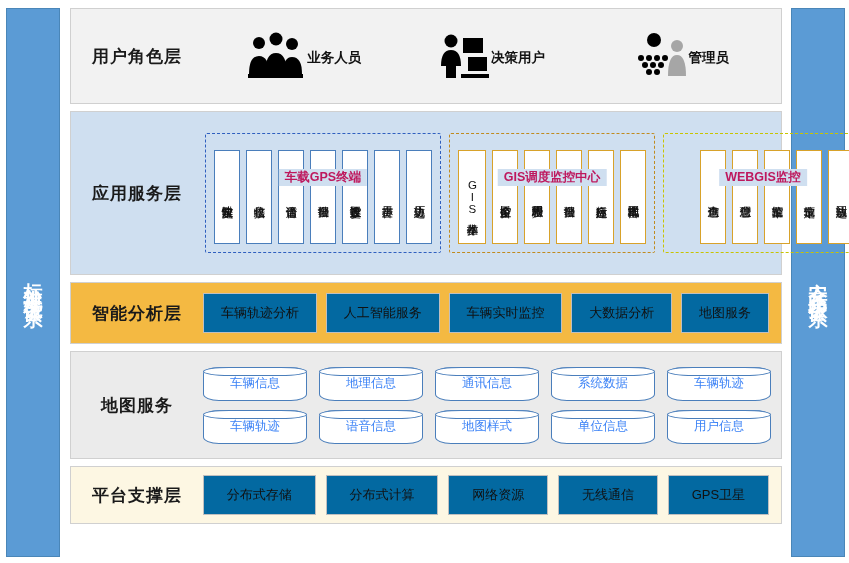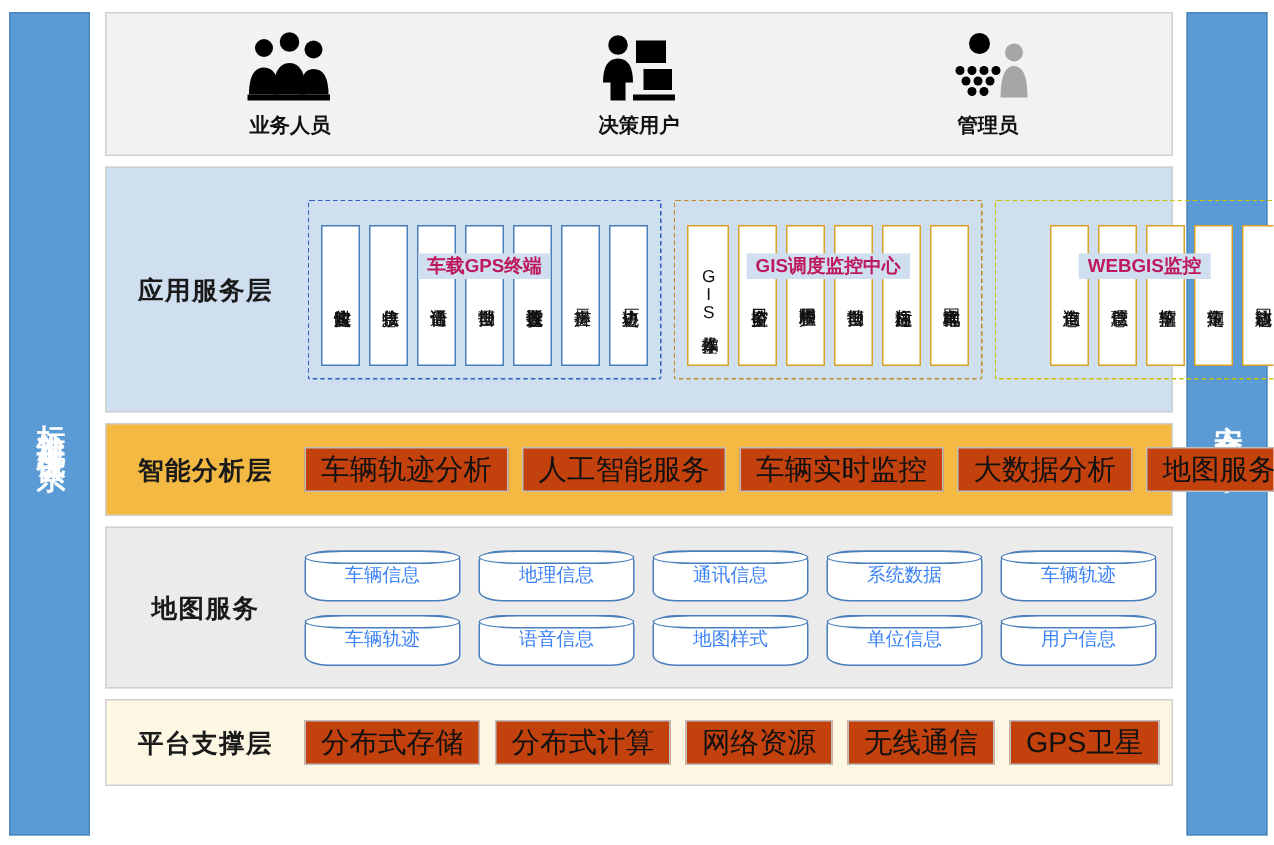--- a/index.html
+++ b/index.html
@@ -39,21 +39,21 @@
     flex:0 0 132px;
     display:flex;align-items:center;justify-content:center;
     font-size:17px;font-weight:bold;color:#1a1a1a;
     letter-spacing:1px;
   }
   .layer-body{flex:1;display:flex;align-items:center;}
 
   
   .l1{background:#f2f2f2;height:96px;}
   .l1 .layer-body{justify-content:space-around;padding:0 6px;}
-  .role{display:flex;flex-direction:column;align-items:center;justify-content:center;width:150px;}
+  .role{display:flex;flex-direction:row;align-items:center;justify-content:center;width:150px;}
   .role-ico{height:52px;display:flex;align-items:flex-end;justify-content:center;}
   .role-lbl{margin-top:4px;font-size:13.5px;font-weight:bold;color:#111;}
 
   
   .l2{background:#cfdff0;height:164px;}
   .l2 .layer-body{justify-content:flex-start;padding:6px 8px 6px 2px;gap:8px;}
   .group{
     position:relative;
     border:1.6px dashed #2f5fbf;
     border-radius:2px;
@@ -78,25 +78,25 @@
     box-sizing:border-box;
   }
   .group.gis .vcell{border-color:#d8a22a;}
   .group.web .vcell{border-color:#d8a22a;}
   .vcell.wide{width:28px;}
 
   
   .l3{background:#f4b942;height:62px;}
   .l3 .layer-body{justify-content:space-between;padding:0 12px 0 0;gap:9px;}
   .pill{
-    background:#c2410c;border:1px solid #bfbfbf;
-    font-size:19px;color:#111;
+    background:#0369a1;border:1px solid #bfbfbf;
+    font-size:13px;color:#111;
     padding:8px 10px;white-space:nowrap;
     display:flex;align-items:center;justify-content:center;
-    flex:1 1 auto;height:30px;box-sizing:border-box;
+    flex:1 1 auto;height:40px;box-sizing:border-box;
   }
 
   
   .l4{background:#ebebeb;height:108px;}
   .l4 .layer-body{flex-direction:column;justify-content:center;gap:9px;padding:8px 10px 8px 0;}
   .drow{display:flex;gap:12px;width:100%;}
   .cyl{
     flex:1 1 0;height:34px;position:relative;
     background:#ffffff;
     border:1px solid #4a7ebb;
@@ -125,20 +125,21 @@
     <div class="pillar-text">标准规范体系</div>
   </div>
 
   <div class="pillar pillar-right">
     <div class="pillar-text">安全防护体系</div>
   </div>
 
   <div class="center">
 
     <div class="layer l1">
+      <div class="layer-title">用户角色层</div>
       <div class="layer-body">
 
         <div class="role">
           <div class="role-ico">
             <svg width="62" height="50" viewBox="0 0 62 50">
               <g fill="#000000">
                 <circle cx="14" cy="11" r="6"></circle>
                 <path d="M4 42 Q4 24 14 24 Q24 24 24 42 Z"></path>
                 <circle cx="31" cy="7" r="6.5"></circle>
                 <path d="M20 42 Q20 21 31 21 Q42 21 42 42 Z"></path>

